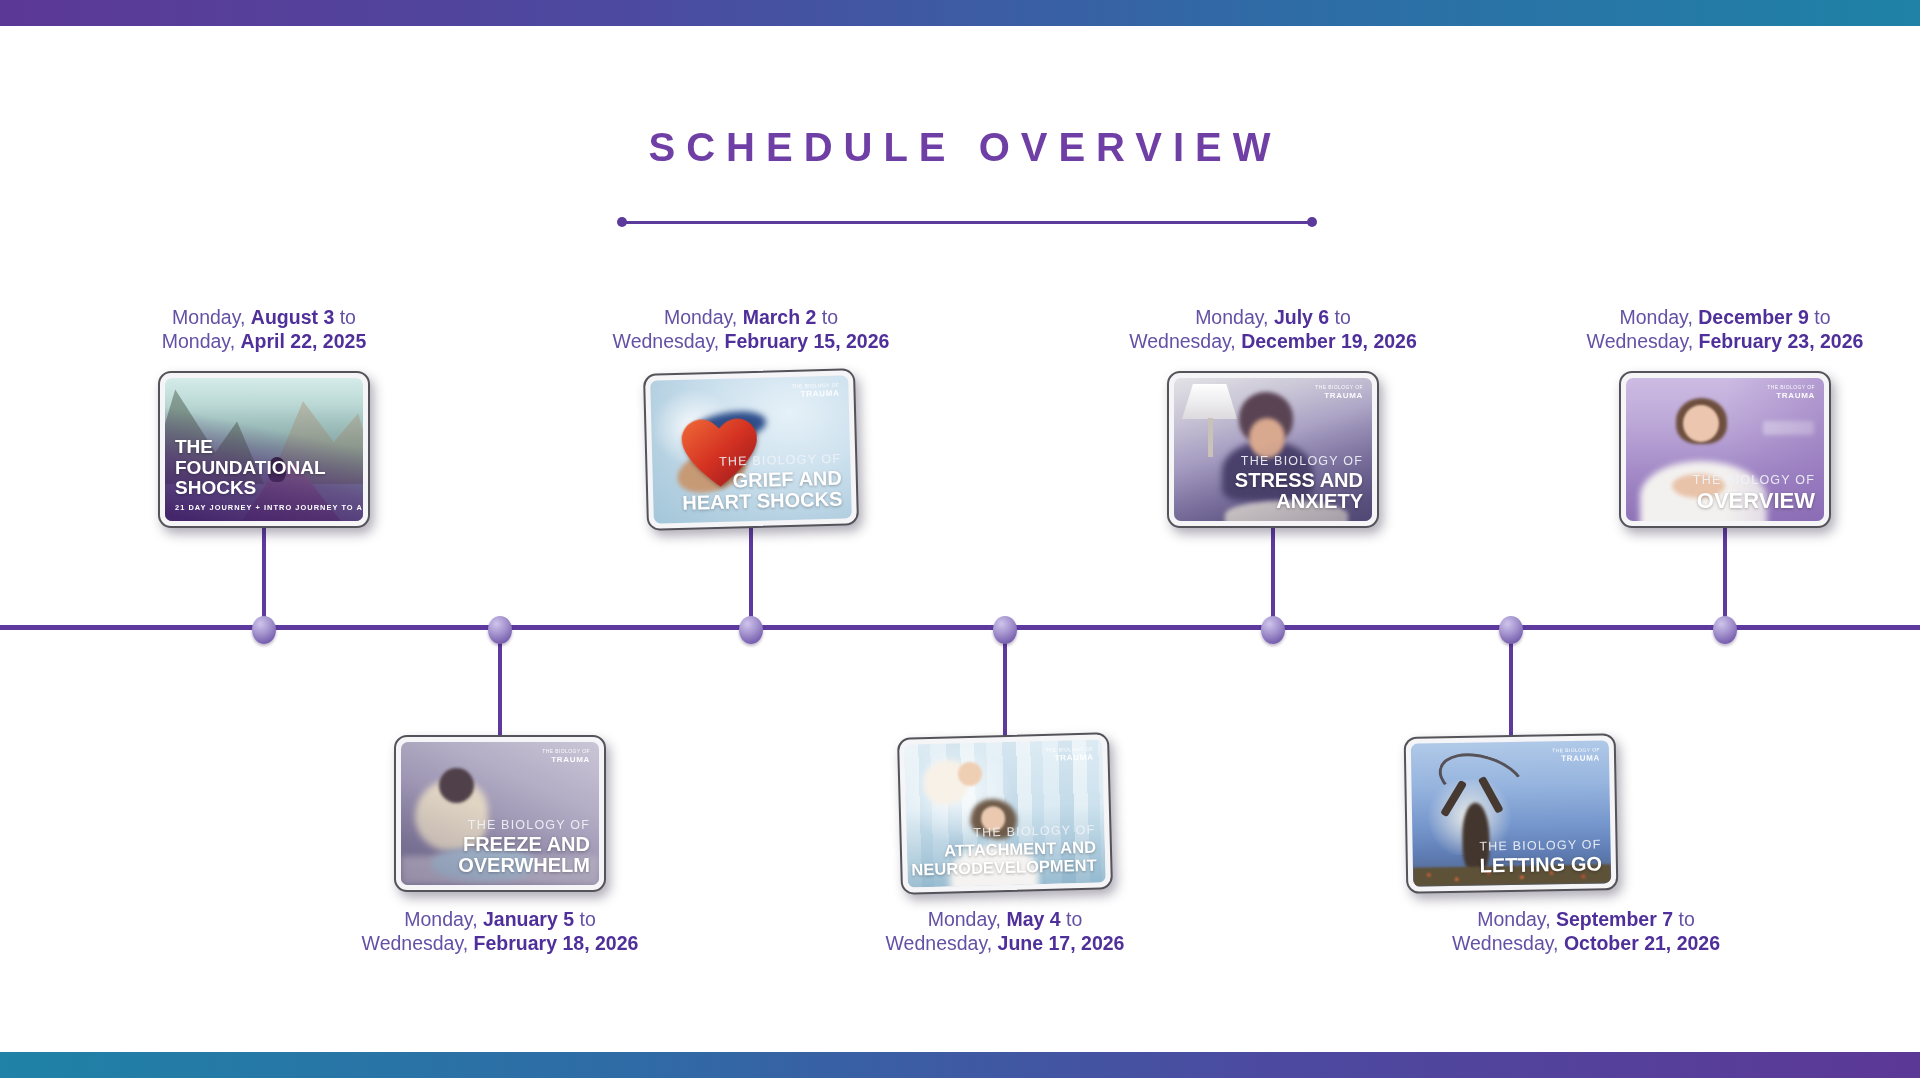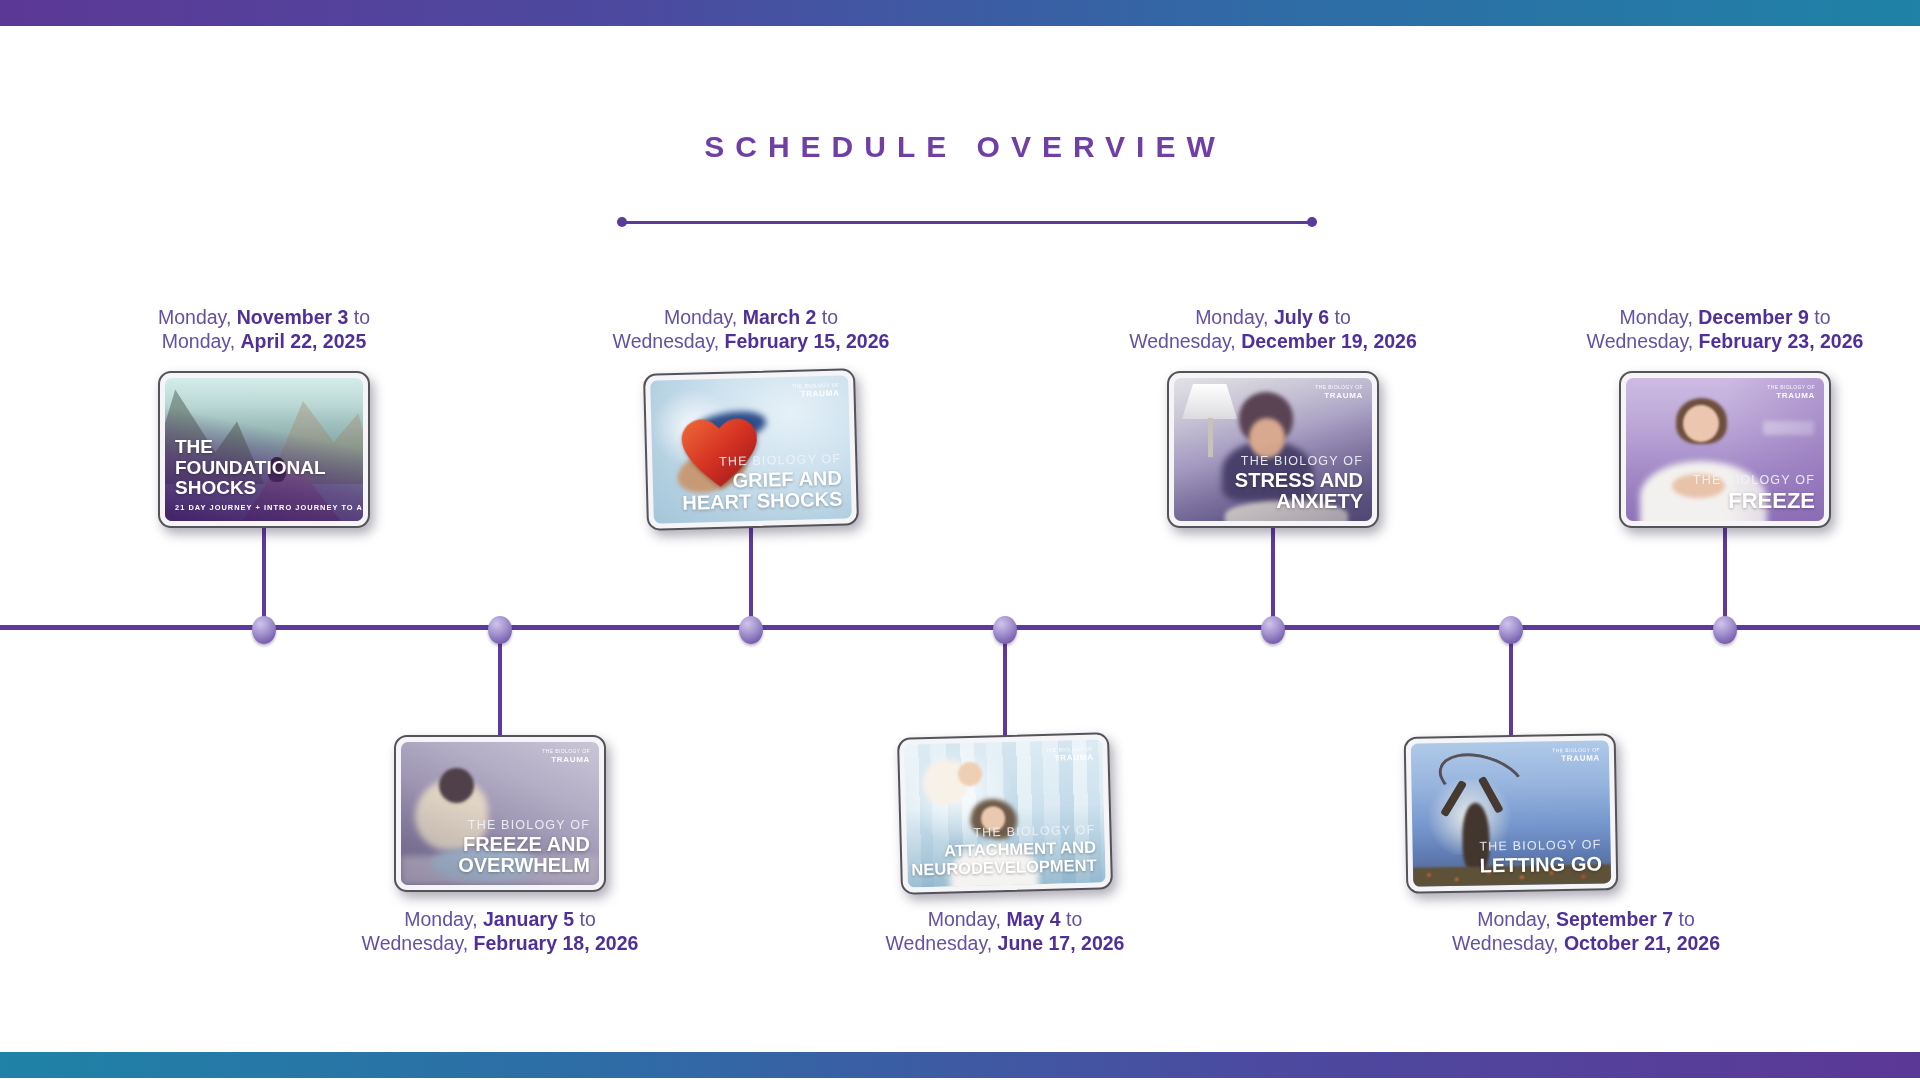--- a/index.html
+++ b/index.html
@@ -12,21 +12,21 @@
   .bar{position:absolute;left:0;right:0;height:26px;}
   .bar-top{top:0;background:linear-gradient(90deg,#5c3896 0%,#4c4aa0 33%,#2f6ba6 66%,#1f82a6 100%);}
   .bar-bottom{top:1052px;background:linear-gradient(90deg,#1f82a6 0%,#2f6ba6 33%,#4c4aa0 66%,#5c3896 100%);}
 
   
   .header{position:absolute;top:118px;left:465px;width:1000px;text-align:center;}
   .header .eyebrow{
     font-size:30px;font-weight:bold;font-style:italic;color:#1d87aa;line-height:36px;letter-spacing:.2px;
   }
   .header .title{
-    margin-top:4px;font-size:30px;font-weight:bold;color:#6f3fa6;letter-spacing:11px;line-height:50px;
+    margin-top:4px;font-size:40px;font-weight:bold;color:#6f3fa6;letter-spacing:11px;line-height:50px;
   }
   .rule{position:absolute;top:221px;left:622px;width:690px;height:3px;background:#5b3a9c;border-radius:2px;}
   .rule-dot{position:absolute;top:217px;width:10px;height:10px;border-radius:50%;background:#5b3a9c;}
   .rule-dot.left{left:617px;}
   .rule-dot.right{left:1307px;}
 
   
   .timeline{position:absolute;left:0;right:0;top:625px;height:5px;background:#5e3a9f;z-index:1;}
   .module{position:absolute;left:0;top:0;width:0;height:0;}
   .connector{position:absolute;width:4px;background:#5e3a9f;z-index:1;}
@@ -144,21 +144,21 @@
   <div class="title">SCHEDULE OVERVIEW</div>
 </div>
 <div class="rule"></div>
 <div class="rule-dot left"></div>
 <div class="rule-dot right"></div>
 
 <div class="timeline"></div>
 
 <div class="module">
   <div class="date-block" style="left:94px;top:306px;">
-    <div><span>Monday, </span><b>November 3</b><span> to</span></div>
+    <div><span>Monday, </span><b>August 3</b><span> to</span></div>
     <div><span>Monday, </span><b>April 22, 2025</b></div>
   </div>
   <div class="connector" style="left:262px;top:524px;height:104px;"></div>
   <div class="node" style="left:252px;"></div>
   <div class="tablet" style="left:158px;top:371px;">
     <div class="screen art-foundational">
       <div class="a fj-m1"></div>
       <div class="a fj-m2"></div>
       <div class="a fj-water"></div>
       <div class="a fj-dock"></div>
@@ -328,17 +328,17 @@
       <div class="a he-face"></div>
       <div class="a he-shirt"></div>
       <div class="a he-hands"></div>
       <div class="a he-ov"></div>
       <div class="logo">
           <span class="ls">THE BIOLOGY OF</span>
           <span class="lm">TRAUMA</span>
         </div>
       <div class="ct">
         <div class="eyebrow">THE BIOLOGY OF</div>
-        <div class="t" style="font-size:22px;">FREEZE</div>
+        <div class="t" style="font-size:22px;">OVERVIEW</div>
       </div>
     </div>
   </div>
 </div>
 
 </body></html>

